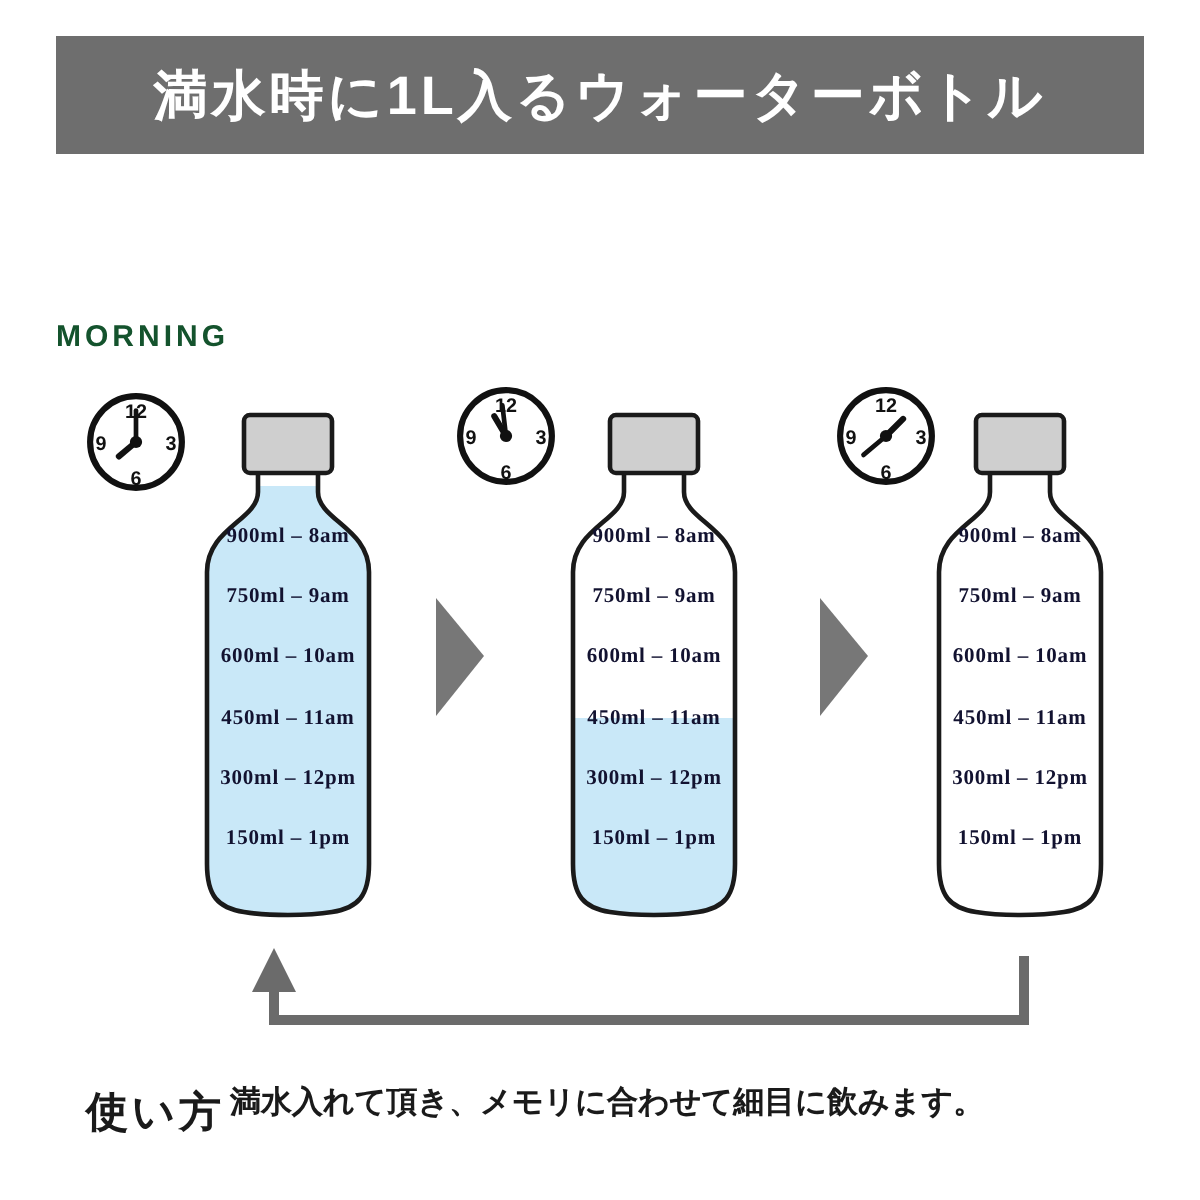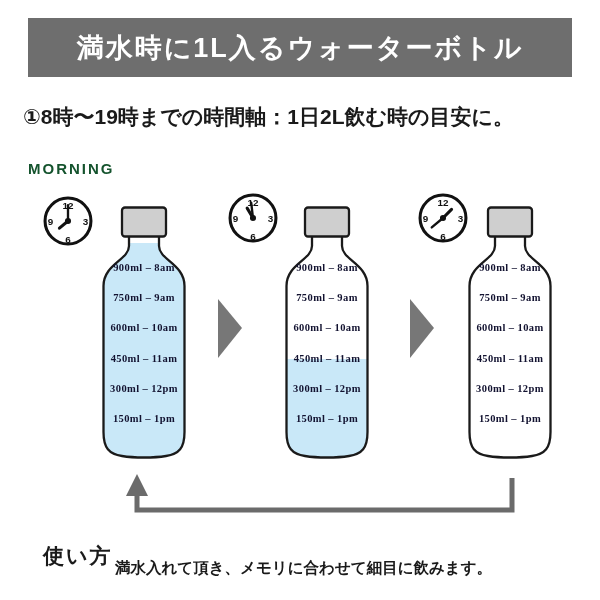--- a/index.html
+++ b/index.html
@@ -32,32 +32,31 @@
     position:absolute;width:0;height:0;
     border-top:29px solid transparent;border-bottom:30px solid transparent;
     border-left:24px solid #777777;
   }
   .return-arrow{position:absolute;left:120px;top:470px;}
   .usage{position:absolute;left:27px;top:540px;width:560px;}
   .usage-label{
     position:absolute;left:16px;top:2px;font-size:21px;font-weight:bold;color:#1a1a1a;letter-spacing:2px;
   }
   .usage-lines{position:absolute;left:88px;top:0;width:470px;}
-  .usage-line{font-size:15.5px;font-weight:600;color:#1a1a1a;line-height:23px;white-space:nowrap;margin-top:16px;}
+  .usage-line{font-size:15.5px;font-weight:600;color:#1a1a1a;line-height:23px;white-space:nowrap;}
 </style>
 </head>
 <body>
 
 <div class="stage">
 
   <div class="header">
     <span>満水時に1L入るウォーターボトル</span>
   </div>
 
-  <div class="subtitle">①8時〜19時までの時間軸：1日2L飲む時の目安に。</div>
 
   <div class="morning">MORNING</div>
 
   <svg class="clock" style="left:41px;top:194px;" width="54" height="54" viewBox="0 0 60 60">
     <circle cx="30" cy="30" r="25.5" fill="#fff" stroke="#111" stroke-width="3.4"></circle>
     <text class="cn" x="30" y="16.5">12</text>
     <text class="cn" x="49.5" y="34.5">3</text>
     <text class="cn" x="30" y="54">6</text>
     <text class="cn" x="10.5" y="34.5">9</text>
     <line class="hand" x1="30" y1="30" x2="30" y2="12.5" stroke-width="2.6"></line>

